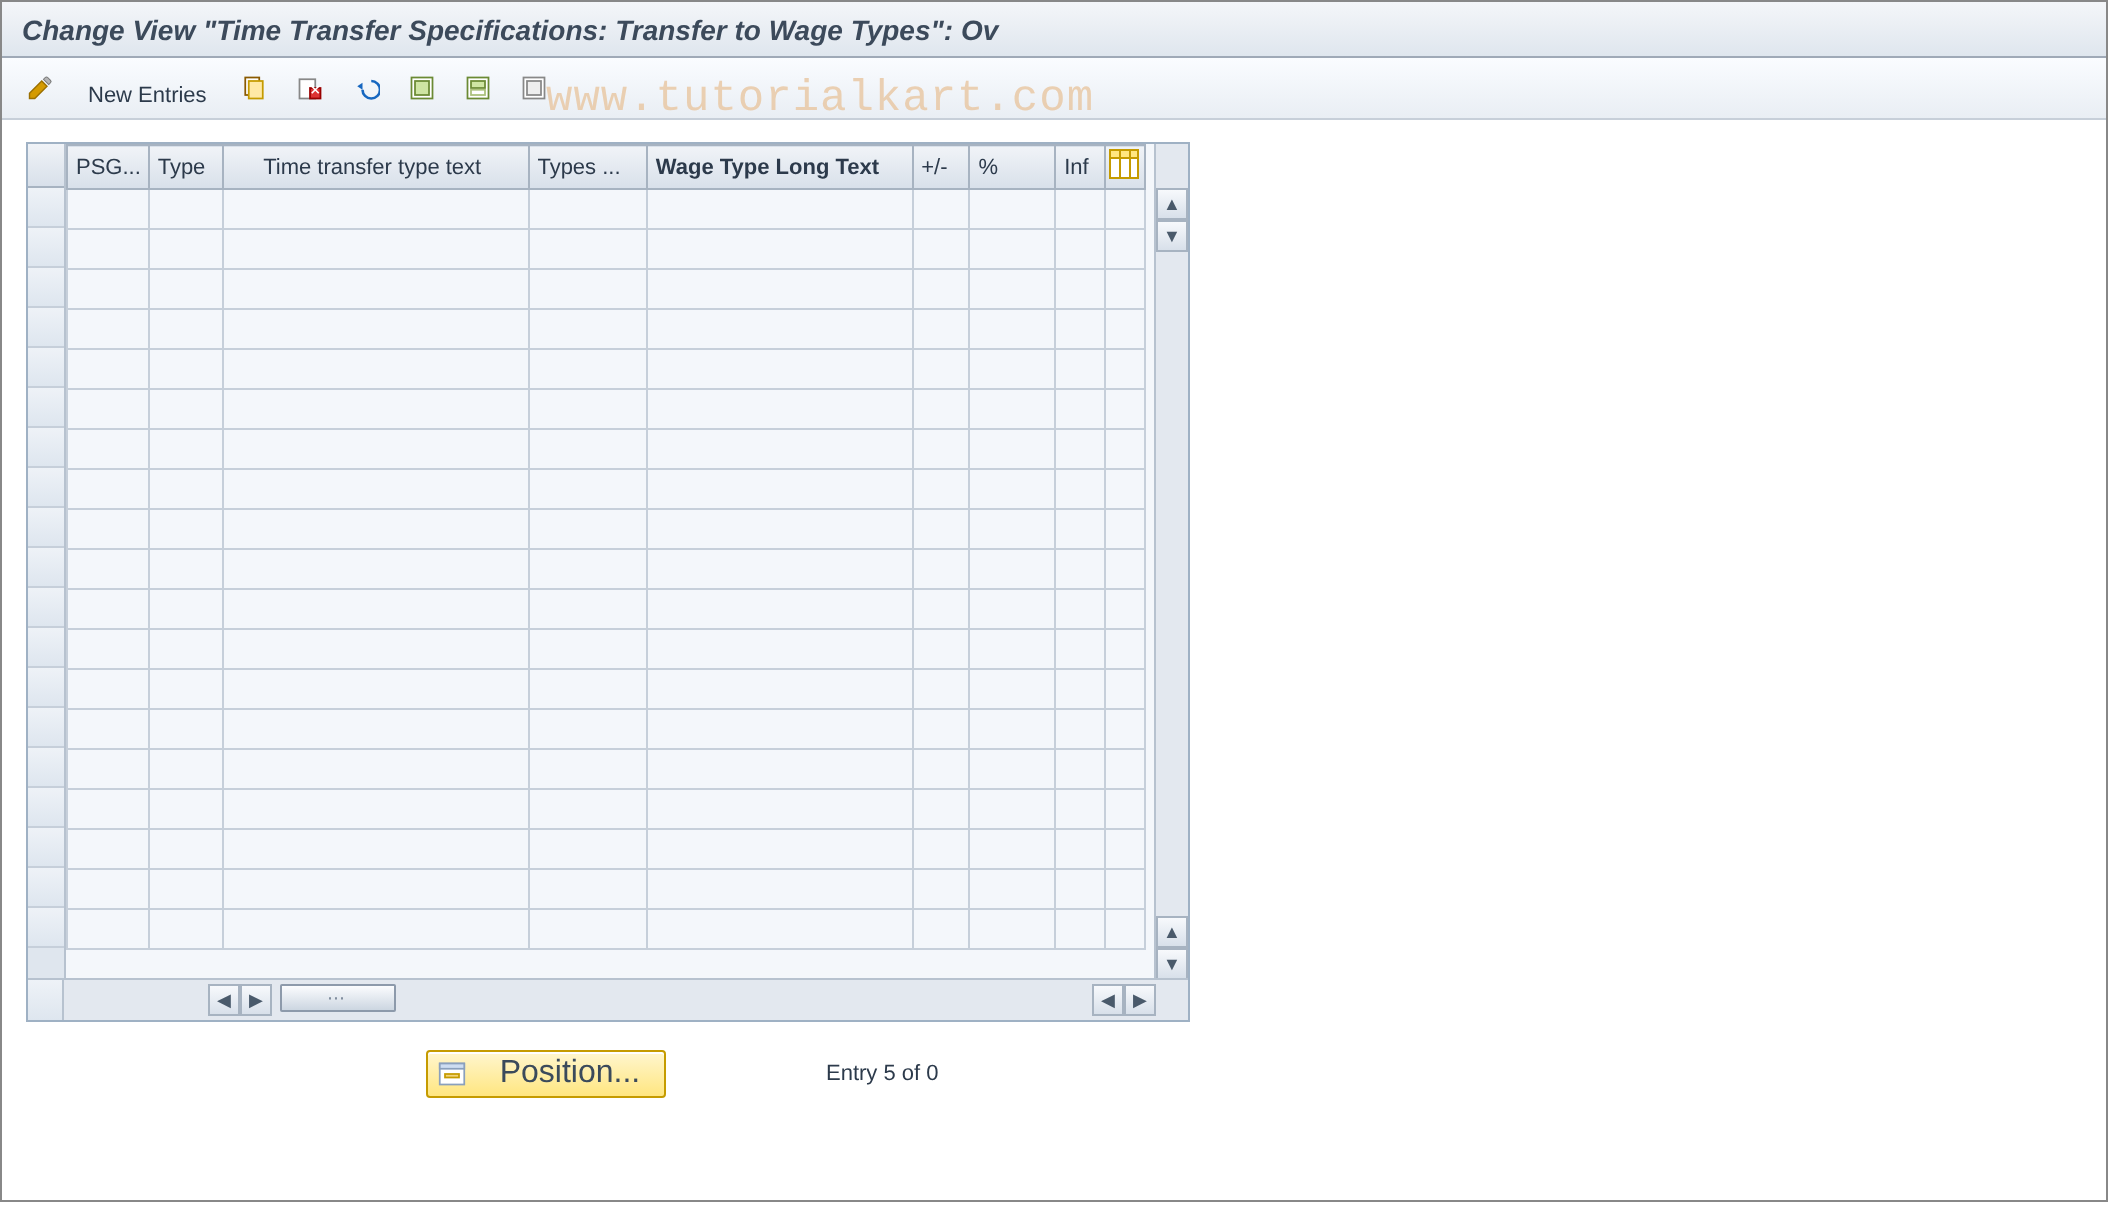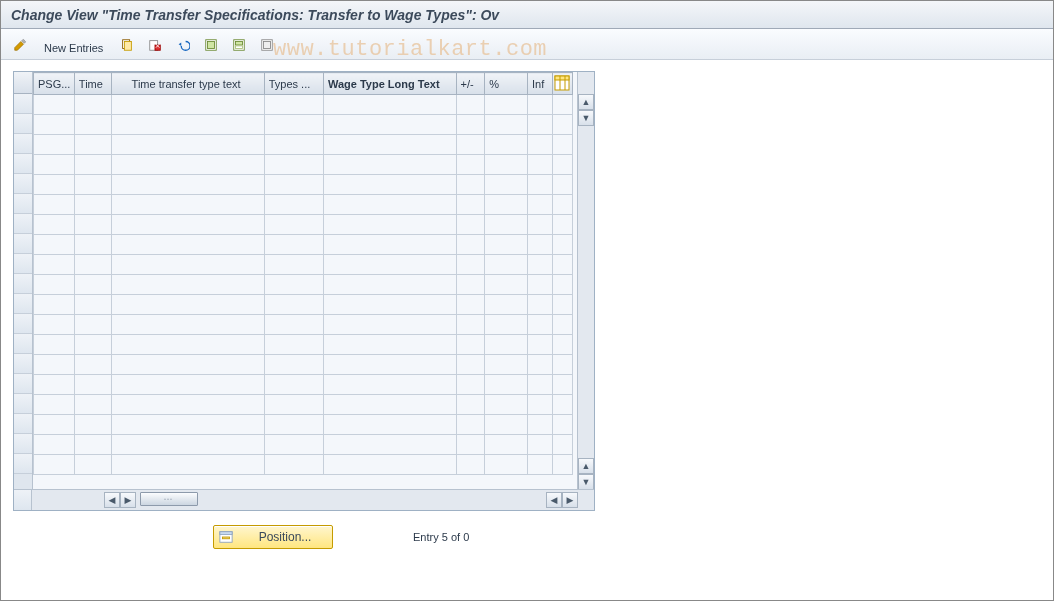--- a/index.html
+++ b/index.html
@@ -193,21 +193,21 @@
     border-radius:2px;
     padding:0 2px 0 2px;
     margin-left: 200px;
     cursor:pointer;
     box-shadow:0 1px 0 #fff inset;
   }
   .position-btn .icon-slot{
     width:16px;height:16px;display:flex;align-items:center;justify-content:center;margin-right:6px;margin-left:2px;
   }
   .position-btn .lbl{
-    width:90px;text-align:center;color:#3b4a5b;font-size:12px;
+    width:90px;text-align:center;color:#3b4a5b;font-size:16px;
   }
   .entry-text {
     margin-left: 80px;
     color:#2c3a4b;
     font-size:11px;
   }
   
   .watermark {
     position:absolute;
     left: 272px;
@@ -323,21 +323,21 @@
             <div class="rowsel-cell"></div>
             <div class="rowsel-cell"></div>
             <div class="rowsel-cell"></div>
           </div>
       </div>
       <div class="data-col">
         <table class="data-table">
           <thead>
               <tr id="thead-row">
                 <th style="width: 40px;">PSG...</th>
-                <th style="width: 36px;">Time</th>
+                <th style="width: 36px;">Type</th>
                 <th style="width: 150px; padding-left: 20px;">Time transfer type text</th>
                 <th style="width: 58px;">Types ...</th>
                 <th style="width: 130px; font-weight: bold;">Wage Type Long Text</th>
                 <th style="width: 28px;">+/-</th>
                 <th style="width: 42px;">%</th>
                 <th style="width: 24px;">Inf</th>
                 <th class="acth" style="width: 20px;"><span><svg class="action-icon" viewBox="0 0 16 16">
                       <rect x="1" y="1" width="14" height="14" fill="#fff" stroke="#c59b00"></rect>
                       <rect x="1" y="1" width="14" height="4" fill="#ffe680" stroke="#c59b00"></rect>
                       <line x1="6" y1="1" x2="6" y2="15" stroke="#c59b00"></line>

